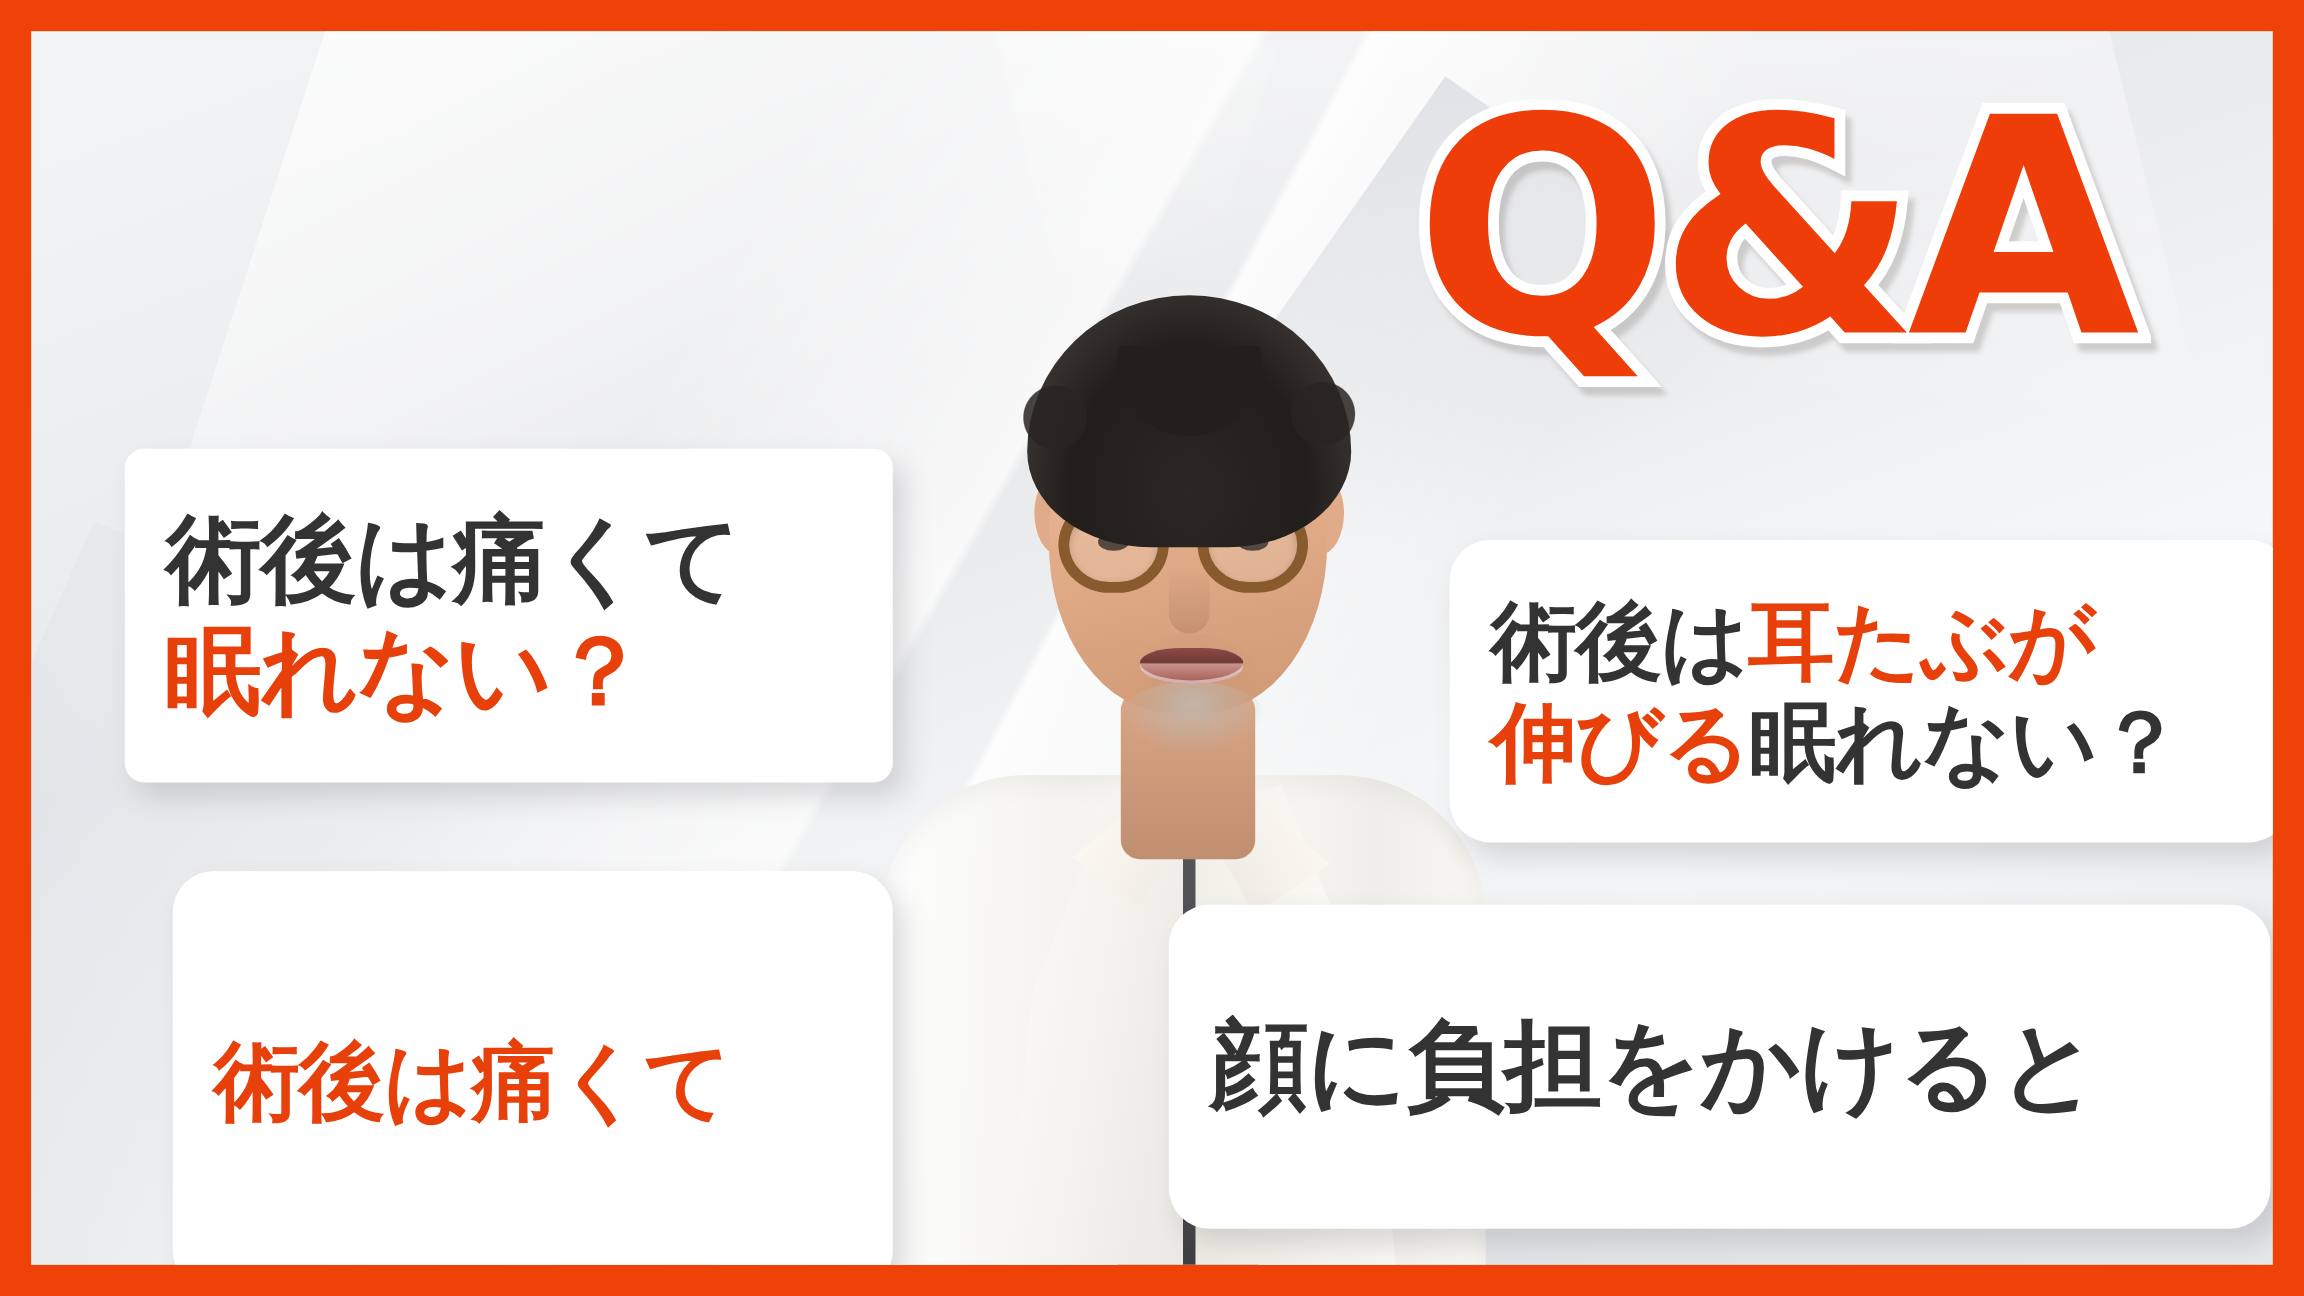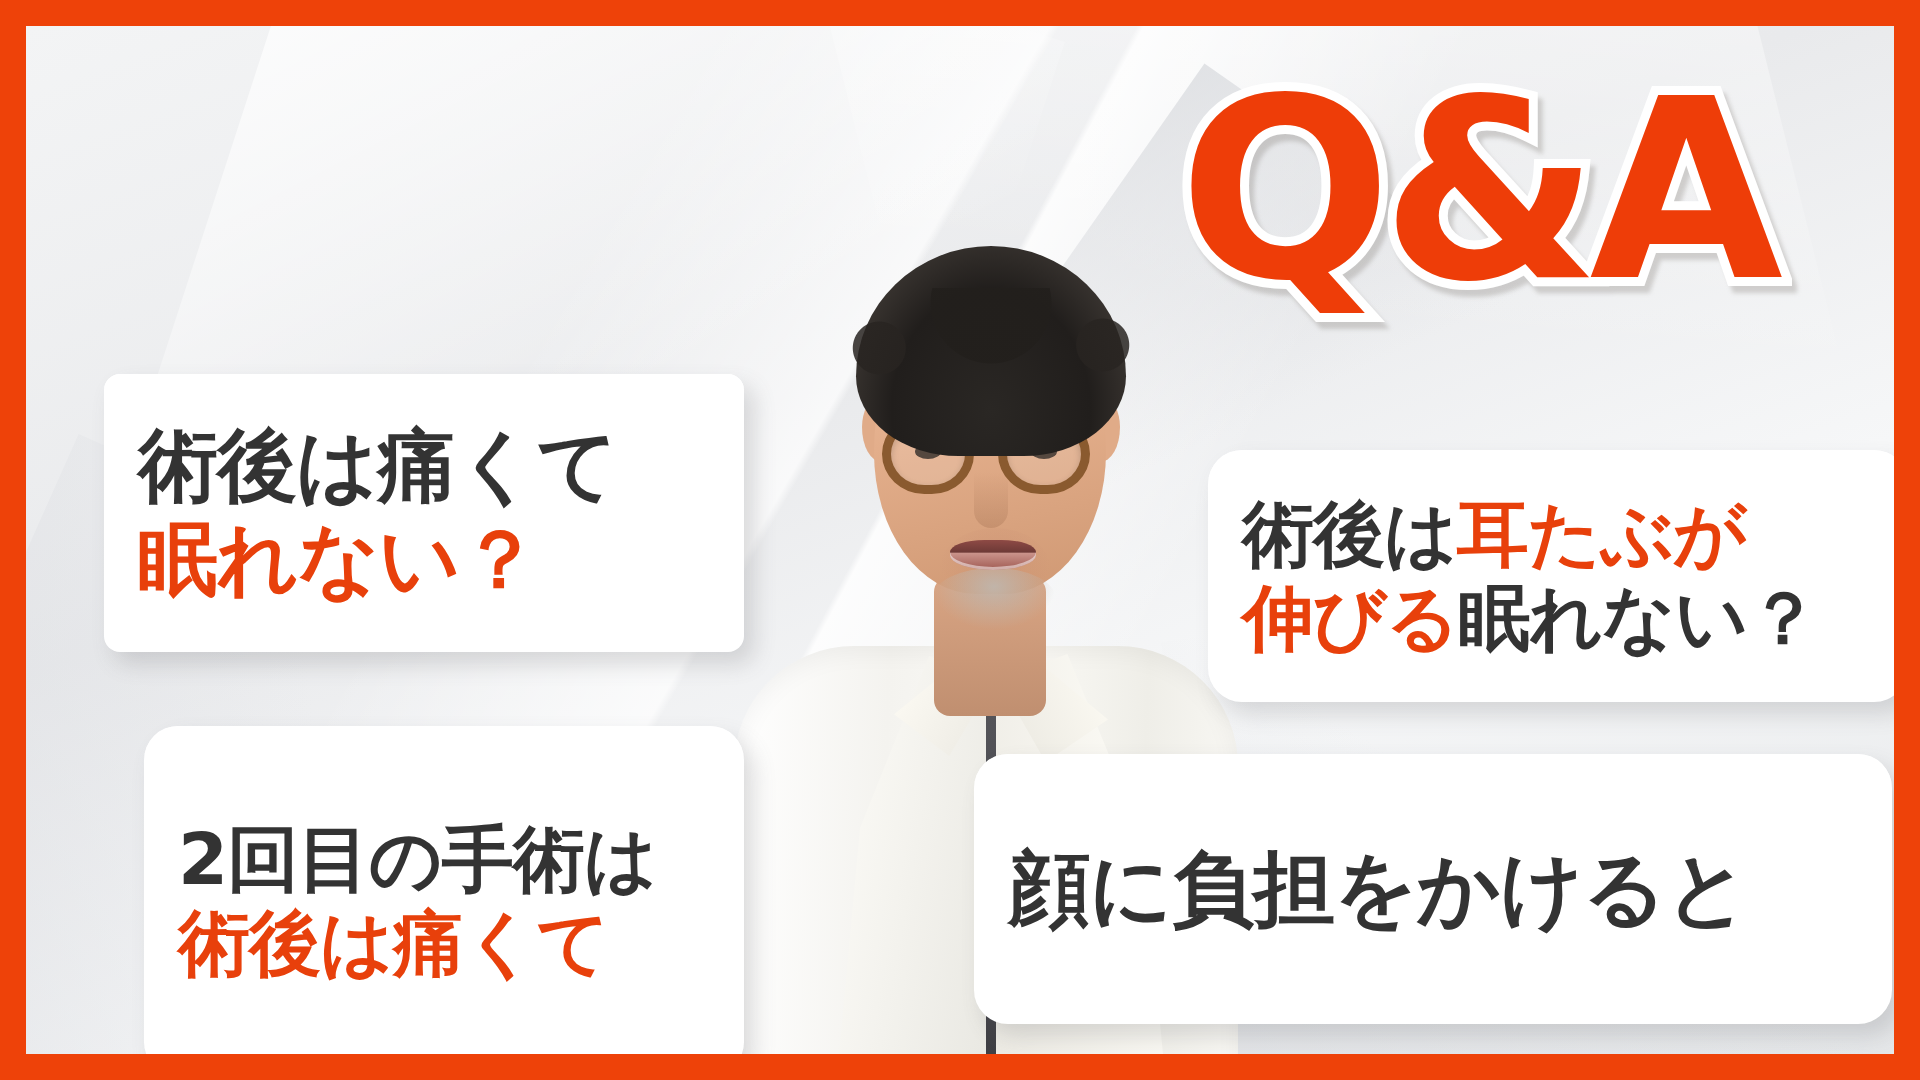--- a/index.html
+++ b/index.html
@@ -197,21 +197,20 @@
 
     <div id="heading">
       <div class="qa-title">Q&amp;A</div>
     </div>
 
     <div class="qcard" id="card1">
         <div class="qline"><span>術後は痛くて</span></div>
         <div class="qline"><span class="hl">眠れない？</span></div>
       </div>
     <div class="qcard" id="card2">
-        <div class="qline"><span>2回目の手術は</span></div>
         <div class="qline"><span class="hl">術後は痛くて</span></div>
       </div>
     <div class="qcard" id="card3">
         <div class="qline"><span>術後は</span><span class="hl">耳たぶが</span></div>
         <div class="qline"><span class="hl">伸びる</span><span>眠れない？</span></div>
       </div>
     <div class="qcard" id="card4">
         <div class="qline"><span>顔に負担をかけると</span></div>
       </div>
 

